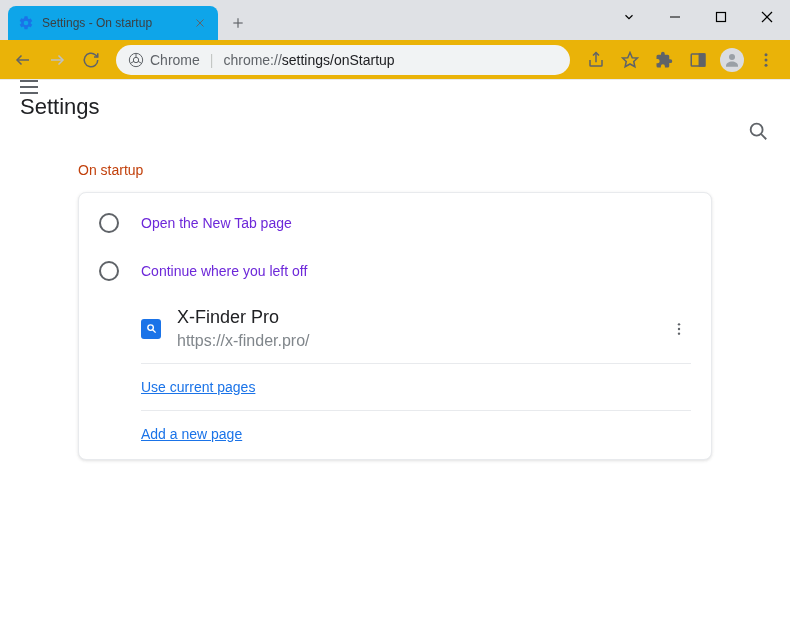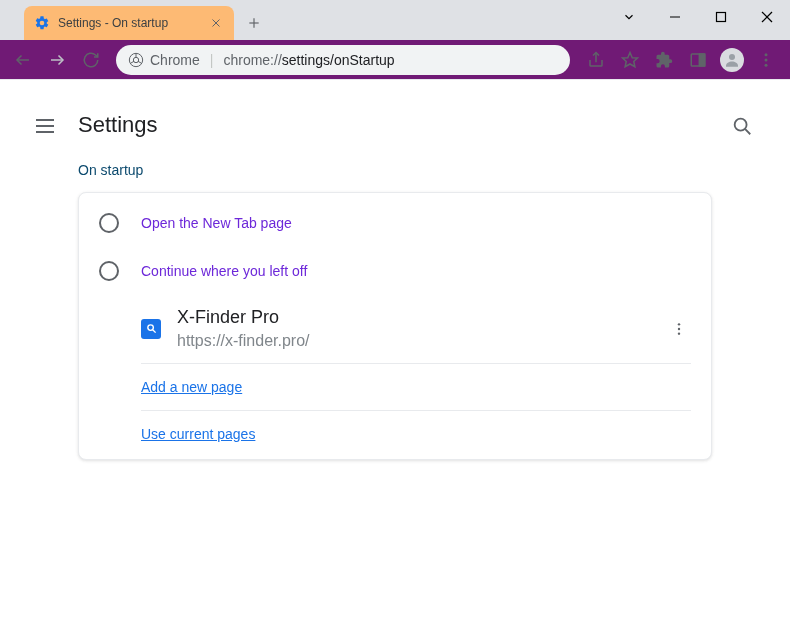--- a/index.html
+++ b/index.html
@@ -6,49 +6,49 @@
 body { width: 790px; height: 638px; background: #fff; overflow: hidden; position: relative; }
 
 
 .window-controls { position: absolute; top: 0; right: 0; height: 34px; display: flex; align-items: center; }
 .winctl { width: 46px; height: 34px; display: flex; align-items: center; justify-content: center; color: #000; }
 .winctl svg { width: 12px; height: 12px; }
 .winctl.chev svg { width: 14px; height: 14px; }
 
 
 .tabstrip { height: 40px; background: #dfe1e5; display: flex; align-items: flex-end; padding-left: 8px; padding-top: 6px; }
-.tab { background: #fdba74; height: 34px; border-radius: 8px 8px 0 0; display: flex; align-items: center; padding: 4px 10px; min-width: 210px; position: relative; margin-left: 16px; }
+.tab { background: #0ea5e9; height: 34px; border-radius: 8px 8px 0 0; display: flex; align-items: center; padding: 4px 10px; min-width: 210px; position: relative; }
 .tab-favicon { width: 16px; height: 16px; margin-right: 8px; display:flex; align-items:center; justify-content:center; }
 .tab-title { font-size: 12px; color: #3c4043; flex: 1; white-space: nowrap; overflow: hidden; text-overflow: ellipsis; }
 .tab-close { width: 16px; height: 16px; display:flex; align-items:center; justify-content:center; color:#5f6368; margin-left: 6px; }
 .newtab { width: 28px; height: 28px; display:flex; align-items:center; justify-content:center; margin-left: 6px; margin-bottom: 3px; border-radius: 50%; color:#5f6368; }
 
 
-.toolbar { height: 40px; background: #701a75; border-bottom: 1px solid #e8eaed; display:flex; align-items:center; padding: 0 8px; gap: 4px; }
+.toolbar { height: 40px; background: #eab308; border-bottom: 1px solid #e8eaed; display:flex; align-items:center; padding: 0 8px; gap: 4px; }
 .navbtn { width: 30px; height: 30px; display:flex; align-items:center; justify-content:center; color:#5f6368; border-radius: 50%; }
 .navbtn.disabled { color: #bdc1c6; }
 .omnibox { flex:1; height: 30px; background:#f1f3f4; border-radius: 15px; display:flex; align-items:center; padding: 0 12px; margin: 0 6px; color:#5f6368; font-size: 14px; }
 .omnibox .chip { display:flex; align-items:center; gap:6px; padding-right:10px; }
 .omnibox .chip-sep { color:#c4c7c5; margin-right:10px; }
 .omnibox .url { color:#5f6368;text-align:right; }
 .omnibox .url .path { color:#202124; }
 .tool-icons { display:flex; align-items:center; gap: 2px; }
 .tool-icons .iconbtn { width: 32px; height:32px; display:flex; align-items:center; justify-content:center; color:#5f6368; border-radius:50%; }
 .avatar { width:24px; height:24px; border-radius:50%; background:#dadce0; display:flex; align-items:center; justify-content:center; }
 
 
-.settings-header { height: 58px; display:flex; align-items:flex-end; padding: 0 36px; }
+.settings-header { height: 58px; display:flex; align-items:flex-start; padding: 0 20px; flex-direction: column; }
 .hamburger { width:24px; height:24px; display:flex; flex-direction:column; justify-content:center; gap:4px; margin-right: 18px; }
 .hamburger div { height:2px; background:#5f6368; width: 18px; }
 .settings-title { font-size: 22px; color:#202124; }
 .search-settings { margin-left:auto; width:24px; height:24px; display:flex; align-items:center; justify-content:center; color:#5f6368; }
 
 
 .content { padding: 0 0 0 0; }
-.section-title { font-size: 14px; color:#0c4a6e; padding: 24px 0 14px 78px; font-weight: 500; }
+.section-title { font-size: 14px; color:#c2410c; padding: 24px 0 14px 78px; font-weight: 500; }
 .card { margin: 0 78px; border: 1px solid #e8eaed; border-radius: 8px; background:#fff; box-shadow: 0 1px 2px rgba(60,64,67,.08), 0 1px 3px 1px rgba(60,64,67,.06); padding: 6px 0 2px 0; }
 .radio-row { display:flex; align-items:center; padding: 14px 20px; gap: 22px; }
 .radio { width:20px; height:20px; border-radius:50%; border:2px solid #5f6368; position:relative; flex-shrink:0; }
 .radio.selected { border-color:#1a73e8; }
 .radio.selected::after { content:''; position:absolute; top:3px; left:3px; width:10px; height:10px; background:#1a73e8; border-radius:50%; }
 .radio-label { font-size:14px; color:#6d28d9; }
 
 .pages-block { margin: 0 20px 0 62px; }
 .page-row { display:flex; align-items:center; padding: 10px 0; border-bottom:1px solid #e8eaed; }
 .page-favicon { width:20px; height:20px; background:#1a73e8; border-radius:3px; display:flex; align-items:center; justify-content:center; margin-right:16px; flex-shrink:0; }
@@ -234,22 +234,22 @@
         <div class="page-menu">
           <svg viewBox="0 0 24 24" width="16" height="16" fill="#5f6368">
               <circle cx="12" cy="5" r="1.8"></circle>
               <circle cx="12" cy="12" r="1.8"></circle>
               <circle cx="12" cy="19" r="1.8"></circle>
             </svg>
         </div>
       </div>
 
       <div class="link-row">
+        <a>Use current pages</a>
+      </div>
+
+      <div class="link-row">
         <a>Add a new page</a>
       </div>
-
-      <div class="link-row">
-        <a>Use current pages</a>
-      </div>
     </div>
 
   </div>
 </div>
 
 </body></html>

